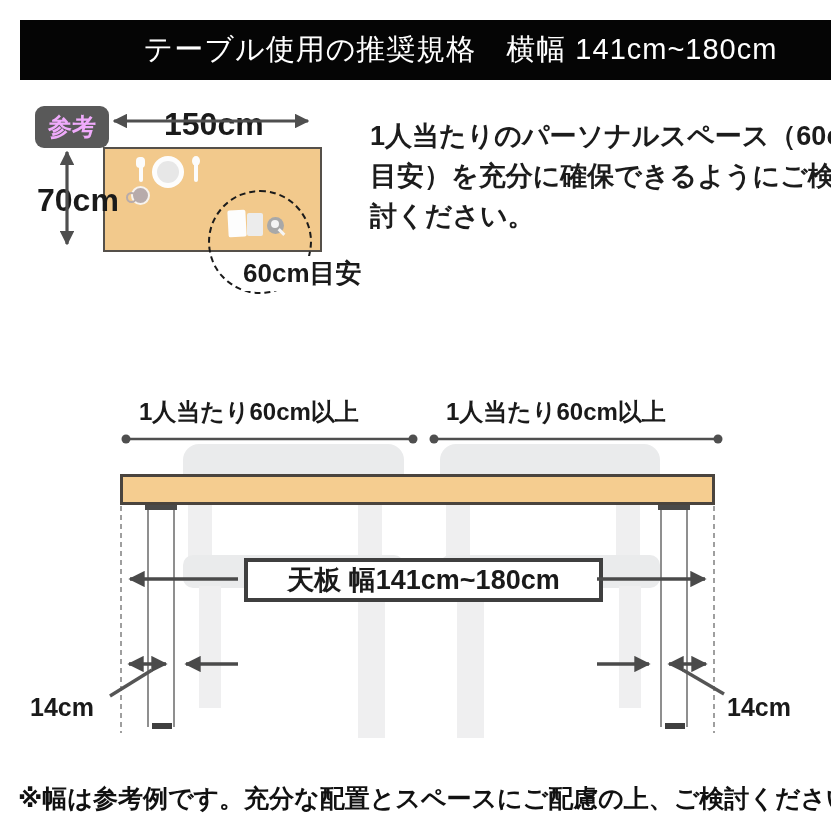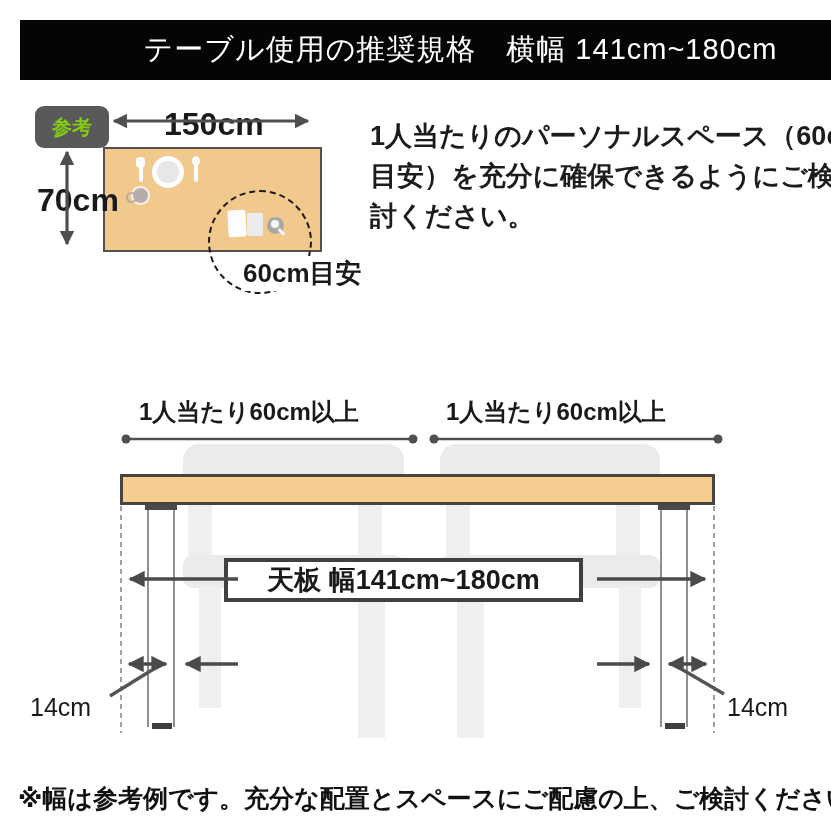--- a/index.html
+++ b/index.html
@@ -3,34 +3,34 @@
 <meta charset="utf-8">
 <style>
   html,body{margin:0;padding:0;background:#fff;}
   .stage{position:relative;width:831px;height:831px;background:#fff;overflow:hidden;
          font-family:"Liberation Sans","DejaVu Sans",sans-serif;color:#1a1a1a;}
   .abs{position:absolute;}
   .banner{left:20px;width:791px;height:60px;background:#050505;color:#fff;
           display:flex;align-items:center;justify-content:center;
           font-size:29px;font-weight:400;letter-spacing:1px;white-space:nowrap;padding-left:45px;}
   .badge{left:35px;top:106px;width:74px;height:42px;background:#595959;border-radius:9px;
-         color:#84cc16;font-size:20px;font-weight:700;display:flex;align-items:center;justify-content:center;z-index:4;}
+         color:#f0abfc;font-size:24px;font-weight:700;display:flex;align-items:center;justify-content:center;z-index:4;}
   .dimlabel{font-weight:700;font-size:32px;background:#fff;text-align:center;z-index:3;white-space:nowrap;}
   .small-table{left:103px;top:147px;width:215px;height:101px;background:#F2C98C;border:2px solid #55504a;z-index:2;}
   .circle{border-radius:50%;}
   .desc-line{white-space:nowrap;font-size:27px;font-weight:700;line-height:40px;color:#1c1c1c;}
   .chair{background:#eaebec;z-index:1;}
   .chair-light{background:#efeff0;z-index:1;}
   .tabletop{left:120px;top:474px;width:589px;height:25px;background:#F5CD90;border:3px solid #4a443e;z-index:2;}
   .leg{background:#ffffff;border-left:2px solid #8f8f8f;border-right:2px solid #8f8f8f;z-index:2;}
   .legcap{background:#4a4a4a;z-index:3;}
   .legfoot{background:#3f3f3f;z-index:3;}
   .mbox{width:351px;height:36px;background:#fff;border:4px solid #3f3f3f;z-index:4;
         display:flex;align-items:center;justify-content:center;font-size:27px;font-weight:700;white-space:nowrap;}
-  .lbl14{font-size:25px;font-weight:400;z-index:5;white-space:nowrap;}
+  .lbl14{font-size:25px;font-weight:700;z-index:5;white-space:nowrap;}
   .perperson{width:260px;font-size:24px;font-weight:700;white-space:nowrap;z-index:3;}
   .footnote{left:18px;top:782px;width:800px;font-size:25px;font-weight:700;color:#111;white-space:nowrap;}
   svg{position:absolute;z-index:5;pointer-events:none;}
 </style>
 </head>
 <body>
 
 <div class="stage">
 
   <div class="abs banner" style="top:20px;">
@@ -96,21 +96,21 @@
   <div class="abs chair-light" style="left:619px;top:586px;width:22px;height:122px;"></div>
 
   <div class="abs tabletop"></div>
   <div class="abs leg" style="left:147px;top:505px;width:24px;height:222px;"></div>
   <div class="abs leg" style="left:660px;top:505px;width:24px;height:222px;"></div>
   <div class="abs legcap" style="left:145px;top:505px;width:32px;height:5px;"></div>
   <div class="abs legcap" style="left:658px;top:505px;width:32px;height:5px;"></div>
   <div class="abs legfoot" style="left:152px;top:723px;width:20px;height:6px;"></div>
   <div class="abs legfoot" style="left:665px;top:723px;width:20px;height:6px;"></div>
 
-  <div class="abs mbox" style="left:224px;top:558px;">
+  <div class="abs mbox" style="left:244px;top:558px;">
     <span>天板 幅141cm~180cm</span>
   </div>
 
   <svg class="abs" style="left:0;top:380px;" width="831" height="390" viewBox="0 0 831 390">
     <defs>
       <marker id="ar2" viewBox="0 0 10 10" refX="9" refY="5" markerWidth="4.8" markerHeight="4.8" orient="auto-start-reverse">
         <path d="M0,0 L10,5 L0,10 Z" fill="#4a4a4a"></path>
       </marker>
     </defs>
 

